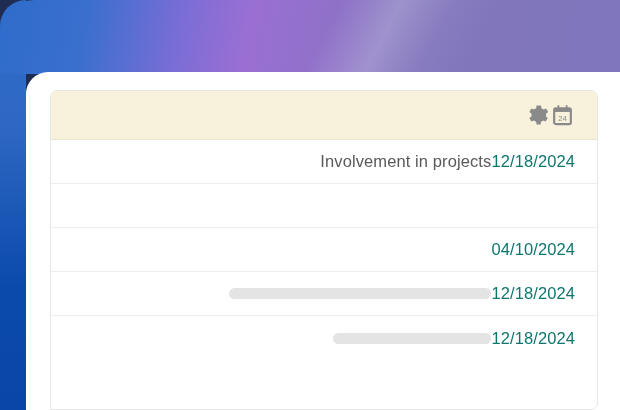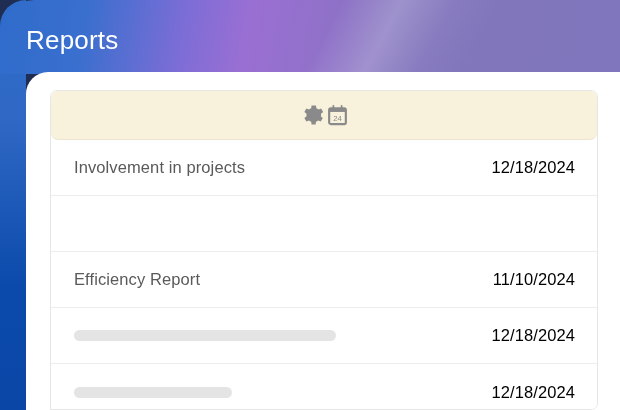--- a/index.html
+++ b/index.html
@@ -100,52 +100,51 @@
     overflow: hidden;
   }
 
   .list-head {
     position: relative;
     height: 49px;
     background: #f8f2dc;
     border-bottom: 1px solid #ebe5d0;
     display: flex;
     align-items: center;
-    justify-content: center;
+    justify-content: flex-end;
     padding: 0 22px 0 22px;
     box-sizing: border-box;
-    border-radius: 7px;
   }
 
   .icon-cell { display: flex; align-items: center; }
 
   .row {
     position: relative;
-    height: 56px;
+    height: 44px;
     display: flex;
     align-items: center;
-    justify-content: space-between;
+    justify-content: flex-end;
     padding: 0 22px 0 23px;
     box-sizing: border-box;
     border-bottom: 1px solid #ededed;
     background: #ffffff;
   }
   .row:last-child { border-bottom: none; }
 
   .row-title {
     font-size: 16.5px;
     color: #5a5a5a;
     font-weight: 400;
     letter-spacing: 0.1px;
     white-space: nowrap;
   }
 
   .row-date {
     font-size: 16.5px;
-    color: #000000;
+    color: #0f766e;
     font-weight: 400;
     letter-spacing: 0.1px;
     white-space: nowrap;
   }
 
   .skeleton {
     height: 11px;
     border-radius: 6px;
     background: #e4e4e4;
   }
@@ -156,21 +155,20 @@
 </style>
 </head>
 <body>
 
 <div id="screen">
 
   <div class="backdrop"></div>
   <div class="left-rail"></div>
   <div class="hero"></div>
 
-  <div class="page-title">Reports</div>
 
   <div class="panel"></div>
 
   <div class="list-card">
 
     <div class="list-head">
       <span class="icon-cell">
         <svg width="26" height="26" viewBox="0 0 24 24" aria-hidden="true">
           <path fill="#8a8a8a" d="M12 8.2a3.8 3.8 0 1 0 0 7.6 3.8 3.8 0 0 0 0-7.6zm0 5.6a1.8 1.8 0 1 1 0-3.6 1.8 1.8 0 0 1 0 3.6z"></path>
           <path fill="#8a8a8a" d="M20.3 13.2c.05-.4.08-.8.08-1.2s-.03-.8-.08-1.2l2.02-1.5-1.9-3.3-2.35.93a7.7 7.7 0 0 0-2.06-1.2L15.7 3.2h-3.8l-.01.02h-.02L11.56 3.2l-.3 2.53a7.7 7.7 0 0 0-2.07 1.2L6.84 6 4.94 9.3l2.02 1.5c-.05.4-.08.8-.08 1.2s.03.8.08 1.2L4.94 14.7l1.9 3.3 2.35-.93c.63.5 1.32.9 2.07 1.2l.3 2.53h3.8l.3-2.53a7.7 7.7 0 0 0 2.06-1.2l2.35.93 1.9-3.3-2.02-1.5z"></path>
@@ -189,22 +187,21 @@
 
     <div class="row">
       <span class="row-title">Involvement in projects</span>
       <span class="row-date">12/18/2024</span>
     </div>
 
     <div class="row">
     </div>
 
     <div class="row">
-      <span class="row-title">Efficiency Report</span>
-      <span class="row-date">11/10/2024</span>
+      <span class="row-date">04/10/2024</span>
     </div>
 
     <div class="row">
       <span class="skeleton long"></span>
       <span class="row-date">12/18/2024</span>
     </div>
 
     <div class="row">
       <span class="skeleton short"></span>
       <span class="row-date">12/18/2024</span>

